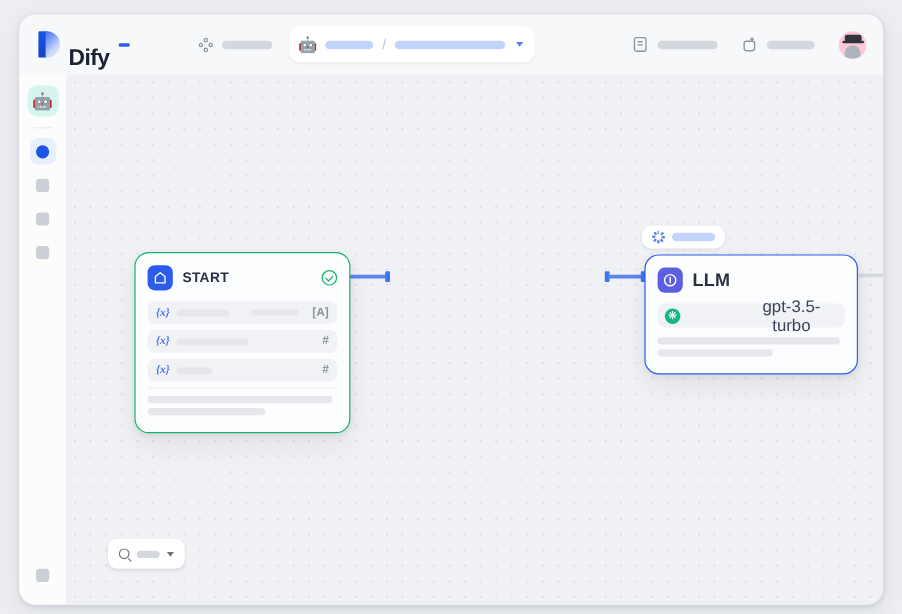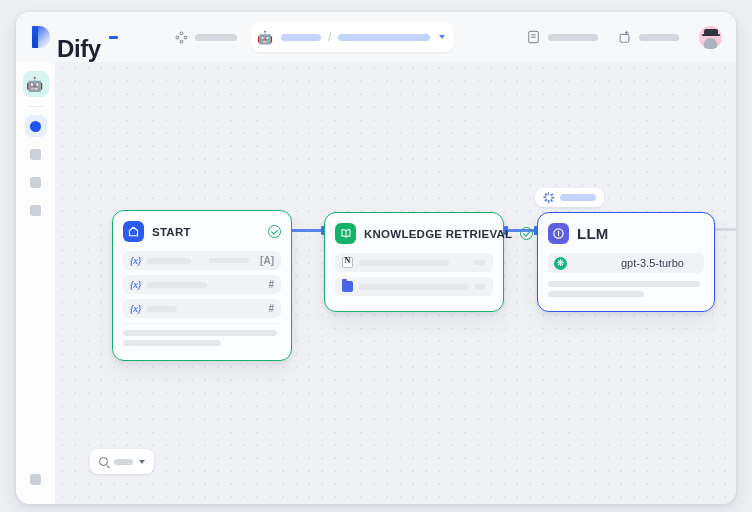--- a/index.html
+++ b/index.html
@@ -31,21 +31,21 @@
   .logo-mark .l-a {
     position: absolute; left: 0; top: 0; width: 7px; height: 22px;
     background: linear-gradient(180deg,#1c53e8,#1442c9); border-radius: 1px 0 0 1px;
   }
   .logo-mark .l-b {
     position: absolute; left: 6px; top: 0; width: 12px; height: 22px;
     background: linear-gradient(135deg,#3b6df5 0%, #c9d6f7 65%, #eef2fd 100%);
     border-radius: 0 11px 11px 0;
   }
   .logo-text {
-    font-size: 24px; font-weight: 700; color: #1a2130; letter-spacing: -.4px; margin-top: 24px;
+    font-size: 19px; font-weight: 700; color: #1a2130; letter-spacing: -.4px; margin-top: 24px;
   }
   .logo-cursor {
     display: inline-block; width: 9px; height: 3px; background: #2b5ced;
     border-radius: 1px; margin-left: 1px; vertical-align: 2px;
   }
 
   .hdr-tool { display: flex; align-items: center; gap: 7px; margin-left: 57px; }
   .ph { background: #d4d7de; border-radius: 4px; display: inline-block; }
   .ph-blue { background: #c3d4fb; border-radius: 4px; display: inline-block; }
   .ph-light { background: #e5e7eb; border-radius: 4px; display: inline-block; }
@@ -193,21 +193,21 @@
   }
   .oa-ico {
     width: 13px; height: 13px; border-radius: 50%; background: #12b886;
     display: flex; align-items: center; justify-content: center; flex: none;
     color: #fff; font-size: 9px; line-height: 1;
   }
   .model-row {
     height: 20px; background: #f1f2f5; border-radius: 6px;
     display: flex; align-items: center; padding: 0 6px; gap: 6px;
   }
-  .model-name { font-size: 11px; color: #3c4356; margin-left: 48px; }
+  .model-name { font-size: 14px; color: #3c4356; margin-left: 48px; }
 
   .badge {
     position: absolute; background: #fff; border-radius: 8px;
     display: flex; align-items: center; gap: 6px; padding: 4px 8px;
     box-shadow: 0 1px 3px rgba(16,24,40,.10);
   }
   .spinner { width: 11px; height: 11px; position: relative; flex: none; }
   .spinner i {
     position: absolute; left: 4.7px; top: 0; width: 1.6px; height: 3.2px;
     background: #5b86f0; border-radius: 1px;
@@ -388,42 +388,20 @@
         <span class="varx">{x}</span>
         <span class="ph-light" style="width:30px;height:6px;"></span>
         <span class="rtype">#</span>
       </div>
       <div class="node-foot">
         <span class="ph-light" style="width:154px;height:6px;"></span>
         <span class="ph-light" style="width:98px;height:6px;"></span>
       </div>
     </div>
 
-    <div class="node node-green" style="left:268px; top:150px; width:180px;">
-      <div class="node-head">
-        <div class="node-ico ico-green">
-          <svg width="12" height="11" viewBox="0 0 14 13">
-              <path d="M7 3.2C5.8 2 3.9 1.8 2.2 2.1v7.6c1.7-.3 3.6-.1 4.8 1.1 1.2-1.2 3.1-1.4 4.8-1.1V2.1C10.1 1.8 8.2 2 7 3.2z" fill="none" stroke="#fff" stroke-width="1.2" stroke-linejoin="round"></path>
-              <line x1="7" y1="3.4" x2="7" y2="10.6" stroke="#fff" stroke-width="1.2"></line>
-            </svg>
-        </div>
-        <div class="node-title">KNOWLEDGE RETRIEVAL</div>
-        <div class="check"></div>
-      </div>
-      <div class="row">
-        <span class="mini-ico notion-ico"></span>
-        <span class="ph-light" style="width:90px;height:6px;"></span>
-        <span class="ph-light" style="width:13px;height:5px;margin-left:auto;"></span>
-      </div>
-      <div class="row">
-        <span class="mini-ico folder-ico"></span>
-        <span class="ph-light" style="width:118px;height:6px;"></span>
-        <span class="ph-light" style="width:13px;height:5px;margin-left:auto;"></span>
-      </div>
-    </div>
 
     <div class="badge" style="left:479px; top:126px;">
       <span class="spinner">
         <i style="transform:rotate(0deg)"></i>
           <i style="transform:rotate(45deg)"></i>
         <i style="transform:rotate(90deg)"></i>
           <i style="transform:rotate(135deg)"></i>
         <i style="transform:rotate(180deg)"></i>
           <i style="transform:rotate(225deg)"></i>
         <i style="transform:rotate(270deg)"></i>

